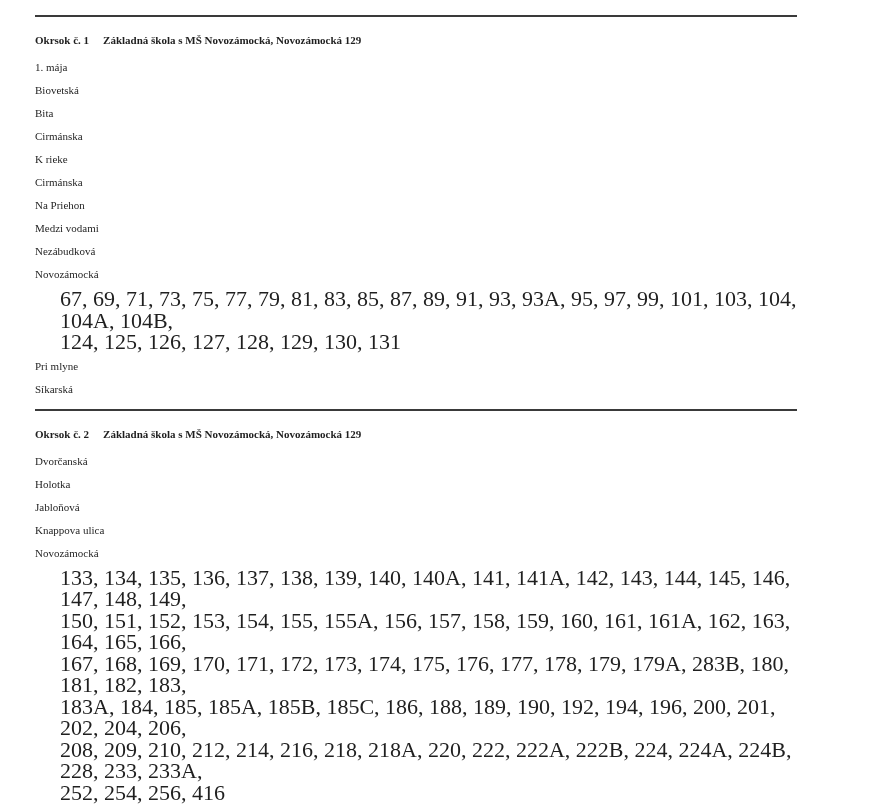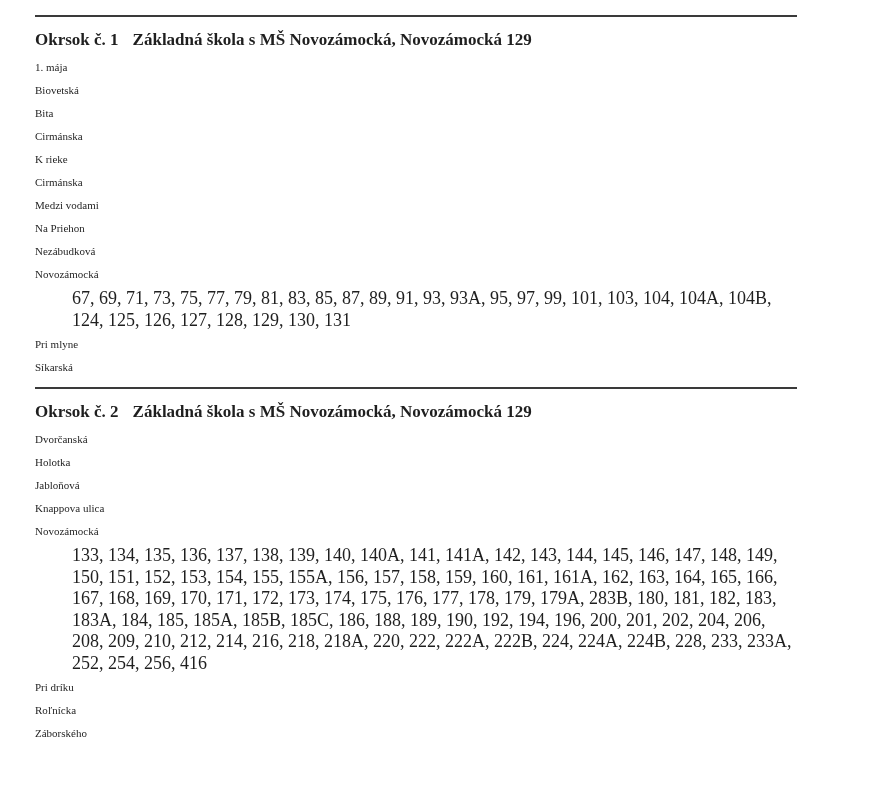--- a/index.html
+++ b/index.html
@@ -22,61 +22,60 @@
   }
   .rule {
     border: none;
     border-top: 2px solid var(--rule-color);
     width: 762px;
     height: 0;
   }
   .section-heading {
     margin-top: 11px;
     margin-bottom: 4px;
-    font-size: 17px;
+    font-size: 11px;
     font-weight: bold;
     line-height: 24px;
     white-space: nowrap;
   }
   .section-heading .heading-number { margin-right: 14px; }
   .street-line {
     font-size: 11px;
     line-height: 23px;
   }
   .numbers-block {
     margin-left: 25px;
     margin-top: 2px;
     margin-bottom: 2px;
   }
   .numbers-line {
-    font-size: 18px;
+    font-size: 22px;
     line-height: 21.5px;
-    margin-left: 12px;
   }
   .section { margin-bottom: 6px; }
 </style>
 </head>
 <body>
 
 <div class="page">
   <hr class="rule">
   <div id="sections-root">
   <div class="section">
     <div class="section-heading">
       <span class="heading-number">Okrsok č. 1</span><span class="heading-school">Základná škola s MŠ Novozámocká, Novozámocká 129</span>
     </div>
     <div class="section-items">
           <div class="street-line">1. mája</div>
           <div class="street-line">Biovetská</div>
           <div class="street-line">Bita</div>
           <div class="street-line">Cirmánska</div>
           <div class="street-line">K rieke</div>
           <div class="street-line">Cirmánska</div>
+          <div class="street-line">Na Priehon</div>
           <div class="street-line">Medzi vodami</div>
-          <div class="street-line">Na Priehon</div>
           <div class="street-line">Nezábudková</div>
           <div class="street-line">Novozámocká</div>
           <div class="numbers-block">
             <div class="numbers-line">67, 69, 71, 73, 75, 77, 79, 81, 83, 85, 87, 89, 91, 93, 93A, 95, 97, 99, 101, 103, 104, 104A, 104B,</div>
             <div class="numbers-line">124, 125, 126, 127, 128, 129, 130, 131</div>
           </div>
           <div class="street-line">Pri mlyne</div>
           <div class="street-line">Síkarská</div>
         </div>
   </div>

